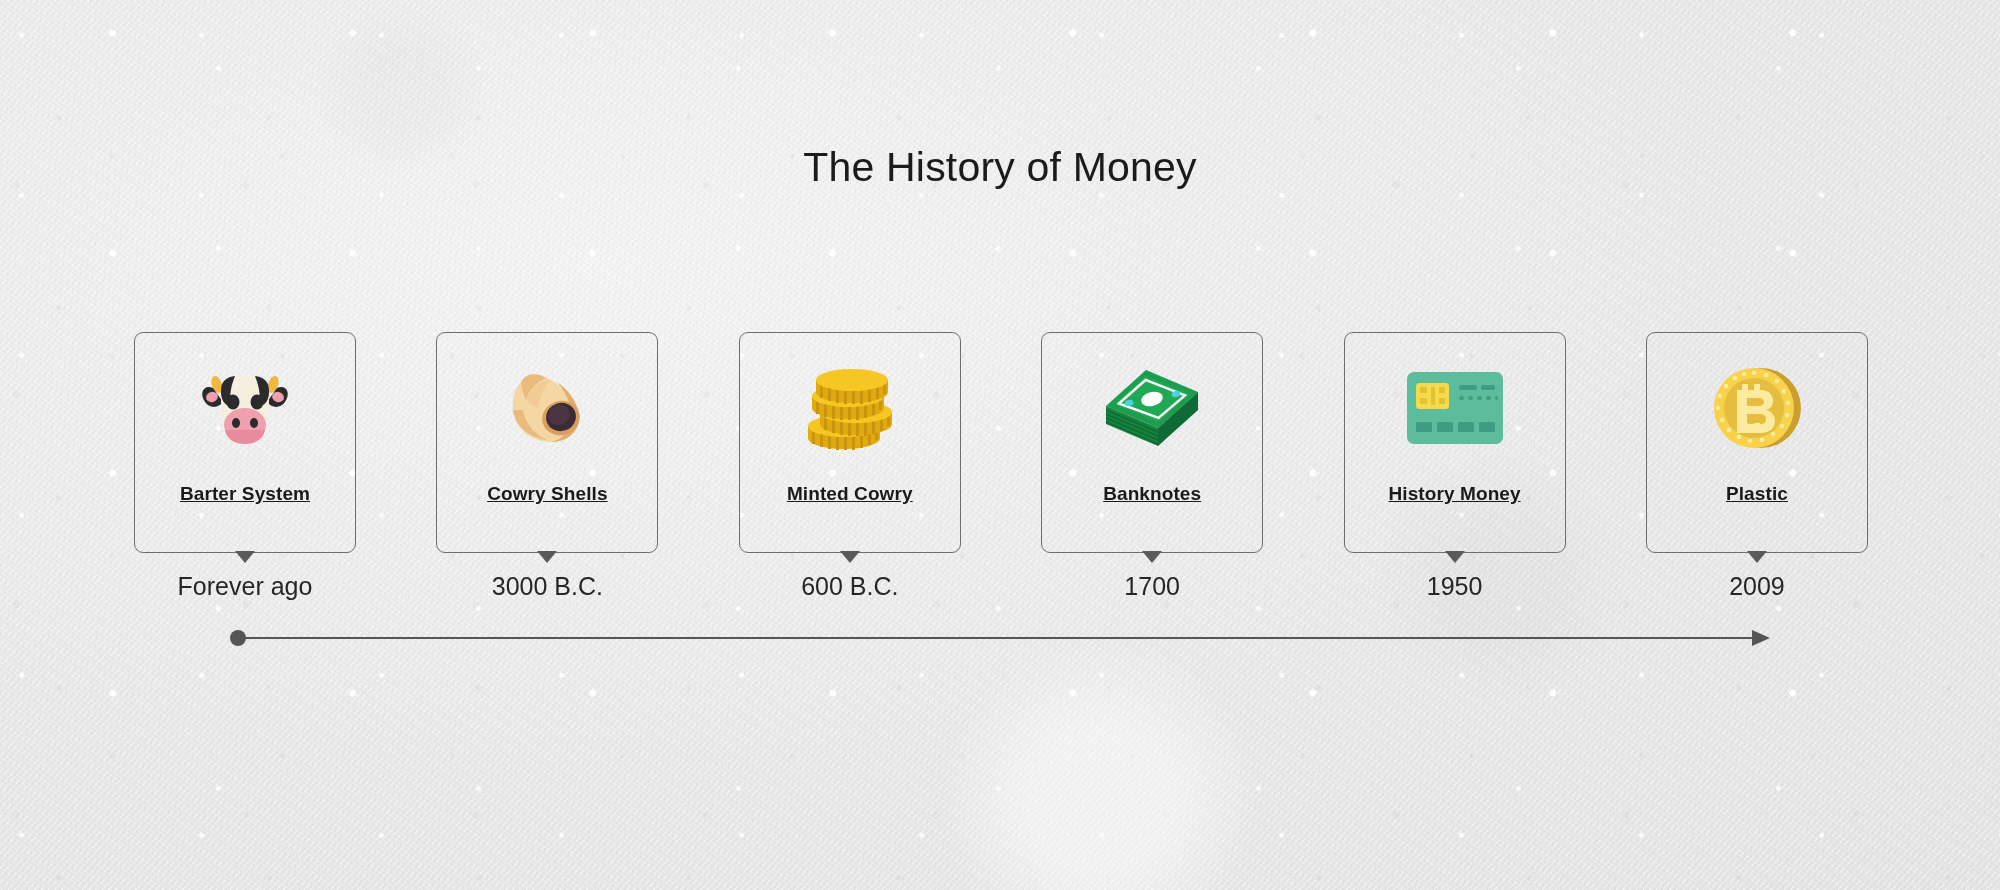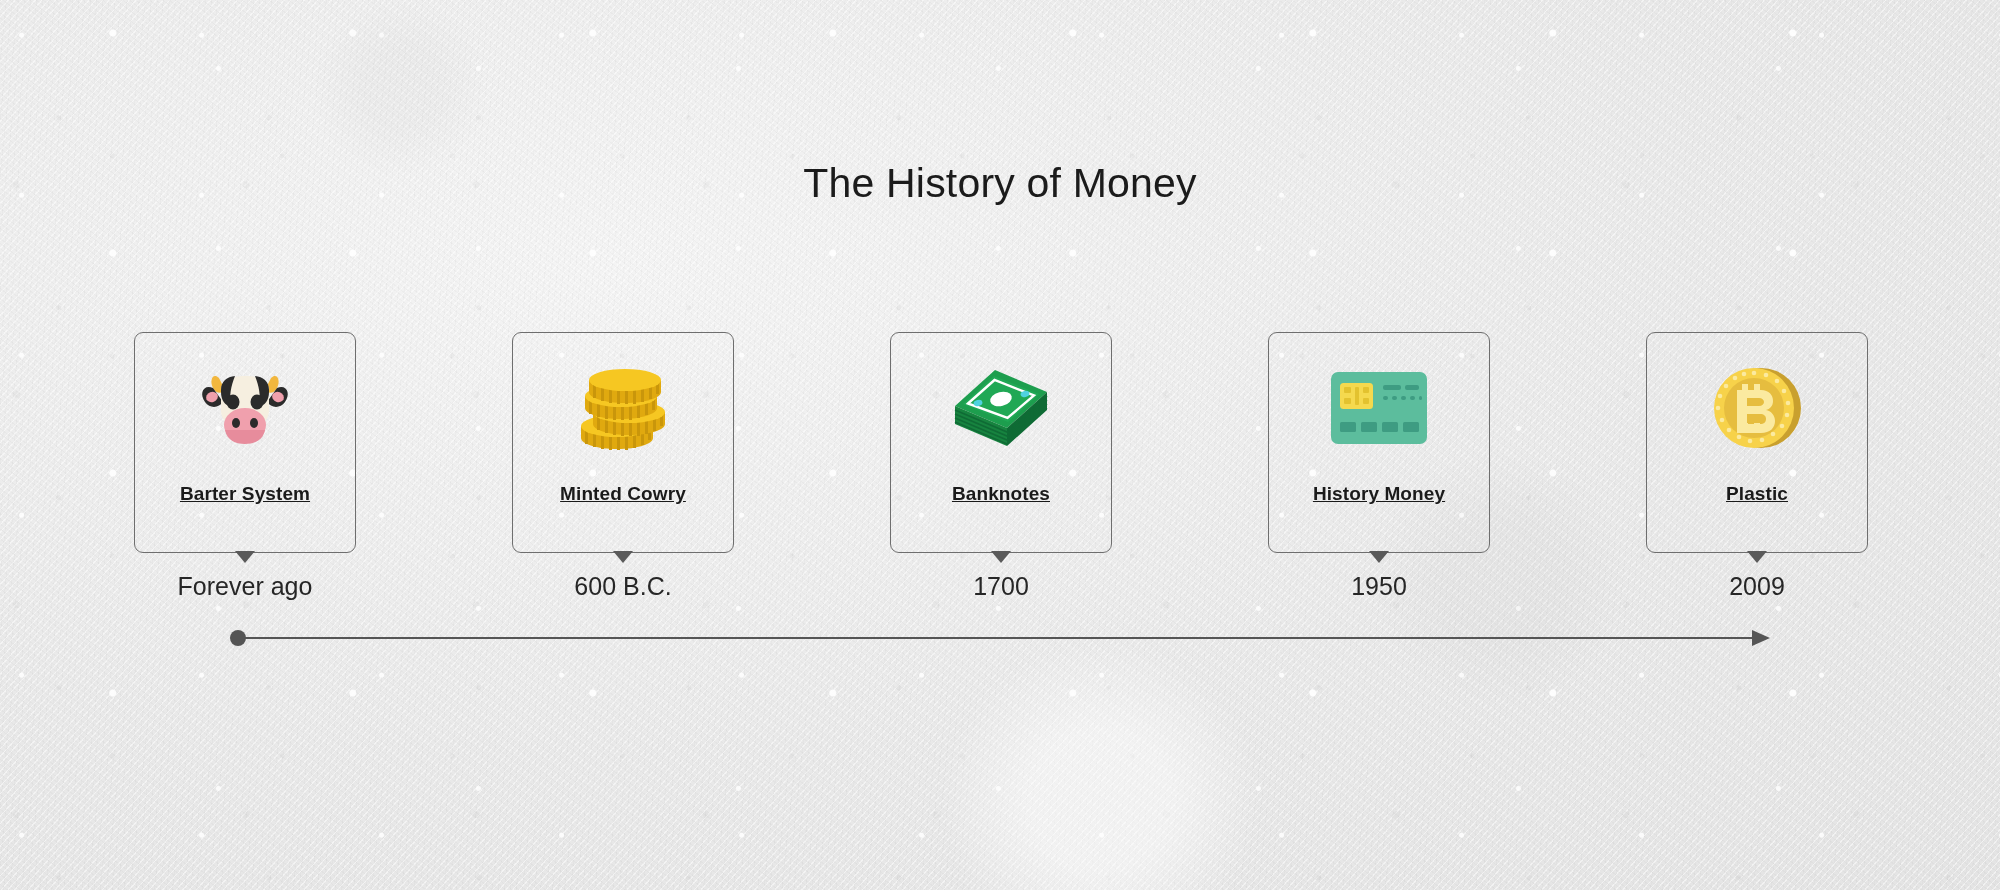--- a/index.html
+++ b/index.html
@@ -43,21 +43,21 @@
     background-image:
       radial-gradient(circle at 20% 10%, rgba(0,0,0,0.02) 0 40px, rgba(0,0,0,0) 90px),
       radial-gradient(circle at 75% 65%, rgba(0,0,0,0.018) 0 60px, rgba(0,0,0,0) 130px),
       radial-gradient(circle at 55% 90%, rgba(255,255,255,0.45) 0 70px, rgba(0,0,0,0) 160px);
     pointer-events: none;
   }
 
   
   #page-title {
     position: absolute;
-    top: 160px;
+    top: 144px;
     left: 0;
     width: 100%;
     text-align: center;
     font-size: 41px;
     font-weight: 400;
     color: #1b1b1b;
     letter-spacing: 0.2px;
   }
 
   #cards {
@@ -196,20 +196,39 @@
           <ellipse cx="39" cy="63" rx="4" ry="5" fill="#2b2b2b"></ellipse>
           <ellipse cx="57" cy="63" rx="4" ry="5" fill="#2b2b2b"></ellipse>
         </svg>
       </div>
       <div class="card-label">Barter System</div>
       <div class="pointer"></div>
     </div>
     <div class="card-date">Forever ago</div>
   </div>
 
+  <div class="card-wrap">
+    <div class="card">
+      <div class="icon-slot">
+        <svg width="96" height="96" viewBox="0 0 96 96">
+          <path d="M22 22 C28 12 40 12 52 20 C68 30 80 46 80 58 C80 72 68 82 52 82 C32 82 16 68 14 50 C13 38 16 28 22 22 Z" fill="#f5d7a3"></path>
+          <path d="M22 22 C27 13 37 12 47 18 C38 22 30 30 27 40 C24 33 22 27 22 22 Z" fill="#e9bc7e"></path>
+          <path d="M27 40 C32 28 42 20 52 20 C46 26 41 36 39 48 C34 46 30 43 27 40 Z" fill="#f0cb93"></path>
+          <path d="M14 50 C16 66 30 78 48 80 C34 74 26 62 24 50 Z" fill="#e9bc7e"></path>
+          <path d="M80 58 C80 44 70 30 58 22 C70 36 74 50 72 62 C70 72 62 80 52 82 C68 82 80 72 80 58 Z" fill="#e0ae6e"></path>
+          <ellipse cx="62" cy="58" rx="19" ry="17" fill="#d99f5e" transform="rotate(-18 62 58)"></ellipse>
+          <ellipse cx="62" cy="57" rx="15" ry="14" fill="#3b2b35" transform="rotate(-18 62 57)"></ellipse>
+          <ellipse cx="60" cy="55" rx="11" ry="10" fill="#4a3442" transform="rotate(-18 60 55)"></ellipse>
+        </svg>
+      </div>
+      <div class="card-label">Cowry Shells</div>
+      <div class="pointer"></div>
+    </div>
+    <div class="card-date">3000 B.C.</div>
+  </div>
 
   <div class="card-wrap">
     <div class="card">
       <div class="icon-slot">
         <svg width="100" height="96" viewBox="0 0 100 96">
           <g>
             <path d="M8 66 L8 78 C8 84 24 89 44 89 C64 89 80 84 80 78 L80 66 Z" fill="#e0a90f"></path>
             <g fill="#c9960b">
               <rect x="12" y="68" width="3" height="16"></rect>
                 <rect x="20" y="70" width="3" height="17"></rect>

